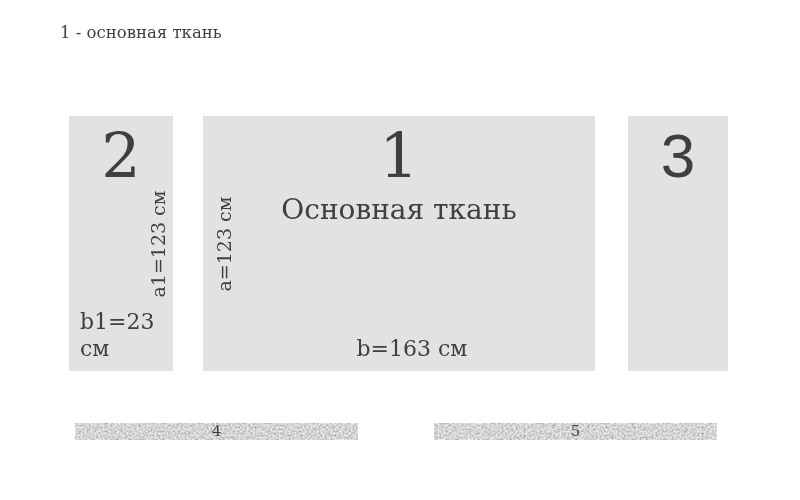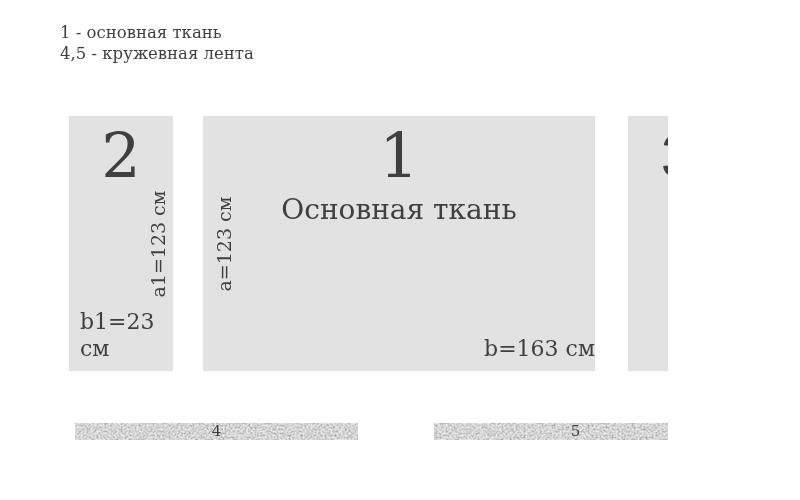--- a/index.html
+++ b/index.html
@@ -2,21 +2,21 @@
 <html style="--background: #ffffff; --piece-fill: #e2e2e2; --text: #3f3f3f; --ribbon-base: #e9e9e9; --ribbon-speckle: #9e9e9e;"><head>
 <meta charset="utf-8">
 <style>
   html, body {
     margin: 0;
     padding: 0;
     background: #ffffff;
   }
   .canvas {
     position: relative;
-    width: 668px;
+    width: 800px;
     height: 500px;
     background: var(--background, #ffffff);
     font-family: "DejaVu Serif", serif;
     color: var(--text, #3f3f3f);
     overflow: hidden;
   }
   .legend {
     position: absolute;
     left: 60px;
     top: 22px;
@@ -62,21 +62,21 @@
   }
   .piece-insert-left .vlabel { left: 89px; }
   .piece-main .vlabel        { left: 21px; }
   .wlabel {
     position: absolute;
     bottom: 9px;
     font-size: 22px;
     line-height: 1.2;
   }
   .wlabel-left   { left: 11px; }
-  .wlabel-center { left: 0; right: 0; text-align: right; padding-left: 26px; }
+  .wlabel-center { left: 0; right: 0; text-align: center; padding-left: 26px; }
   .ribbon {
     position: absolute;
     top: 423px;
     height: 17px;
   }
   .ribbon-left  { left: 75px;  width: 283px; }
   .ribbon-right { left: 434px; width: 283px; }
   .ribbon svg {
     position: absolute;
     left: 0;
@@ -95,21 +95,20 @@
     color: var(--text, #3f3f3f);
   }
 </style>
 </head>
 <body>
 
 <div class="canvas">
 
   <div class="legend">
     <div>1 - основная ткань</div>
-    <div>4,5 - кружевная лента</div>
   </div>
 
   <div class="piece piece-insert-left">
     <div class="piece-number">2</div>
     <div class="vlabel">a1=123 см</div>
     <div class="wlabel wlabel-left">b1=23 см</div>
   </div>
 
   <div class="piece piece-main">
     <div class="piece-number">1</div>

